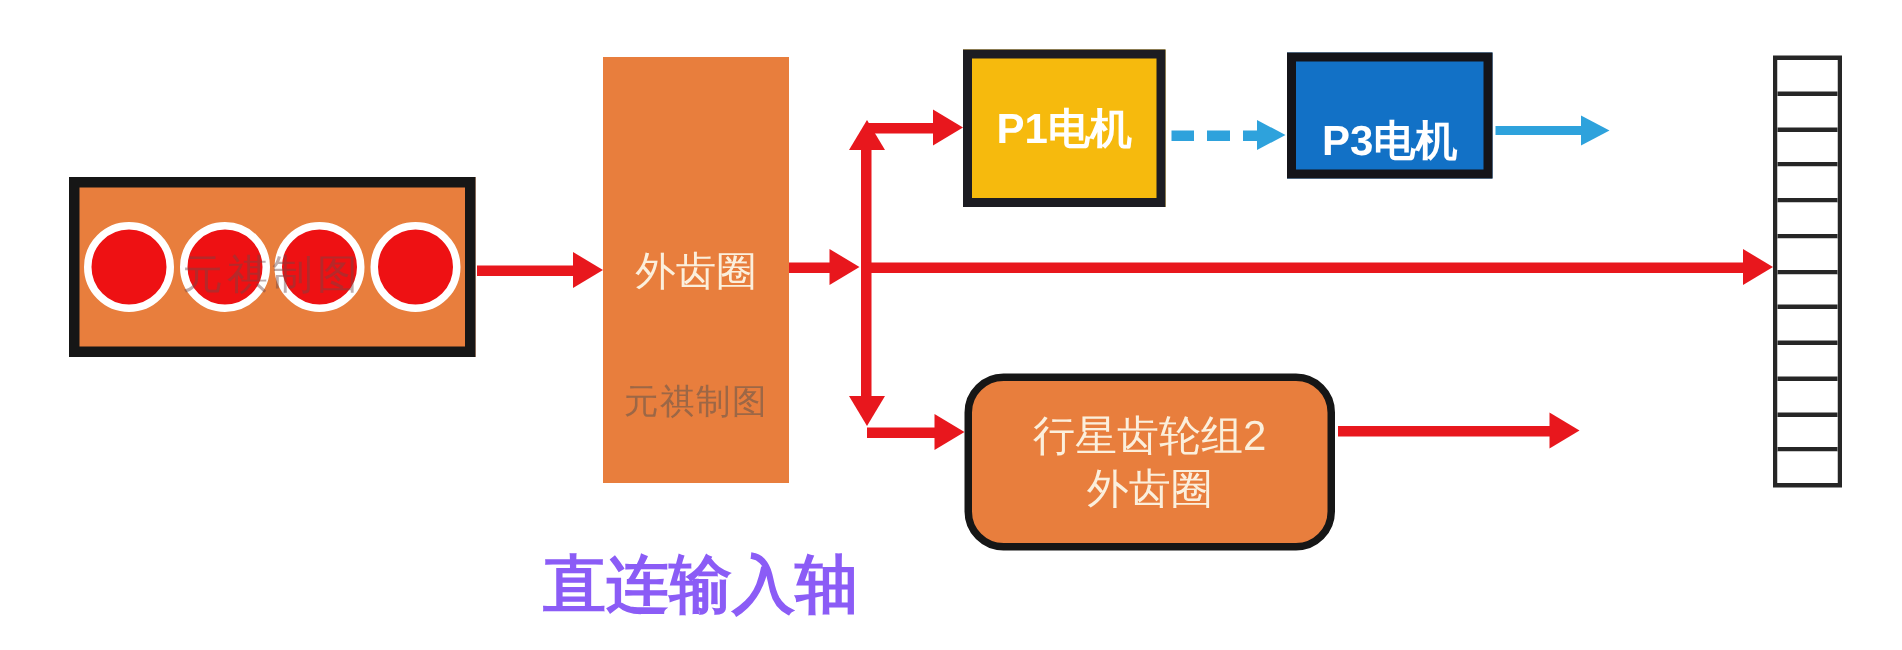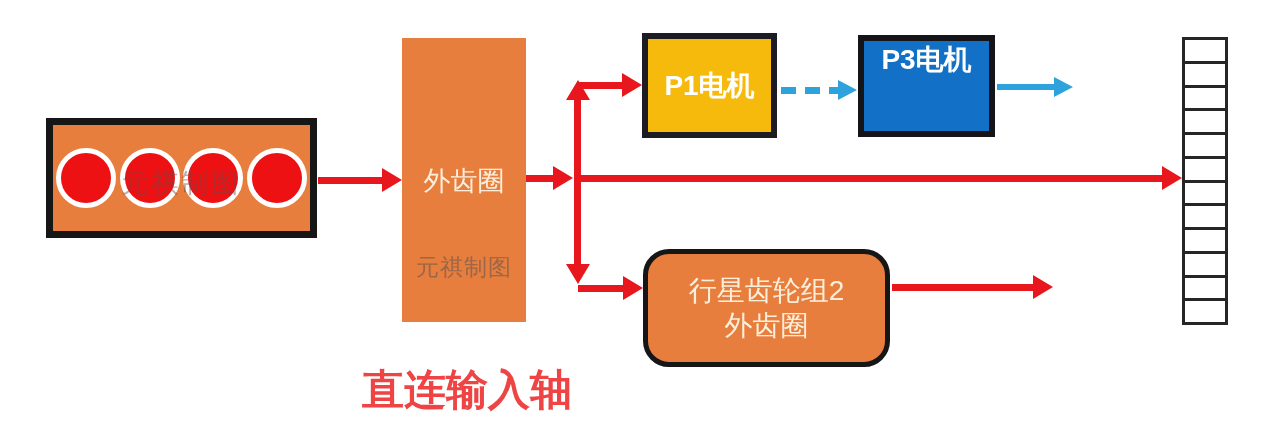--- a/index.html
+++ b/index.html
@@ -32,32 +32,32 @@
     left:402px;top:163px;width:124px;text-align:center;
     font-size:27px;color:#FBEFDC;
   }
   .ring-watermark{
     left:402px;top:252px;width:124px;text-align:center;
     font-size:23px;letter-spacing:1px;color:rgba(80,80,80,0.5);
   }
 
   .caption{
     left:337px;top:362px;width:260px;text-align:center;
-    font-size:42px;font-weight:bold;color:#ef4444;
+    font-size:42px;font-weight:bold;color:#8b5cf6;
   }
 
   .p1-box{
     left:642px;top:33px;width:135px;height:105px;
     background:#F6BA0D;border:6px solid #1c1c22;
     display:flex;align-items:center;justify-content:center;
   }
   .p3-box{
-    left:858px;top:35px;width:137px;height:102px;
+    left:858px;top:35px;width:137px;height:84px;
     background:#1271C6;border:6px solid #141419;
-    display:flex;align-items:flex-start;justify-content:center;
+    display:flex;align-items:flex-end;justify-content:center;
   }
   .motor-label{font-size:28px;color:#ffffff;font-weight:bold;}
 
   .planetary-box{
     left:643px;top:227px;width:247px;height:118px;
     background:#E87E3D;border:5px solid #161616;border-radius:26px;
     display:flex;flex-direction:column;align-items:center;justify-content:center;
     line-height:1.25;
     margin-top:22px;
   }

